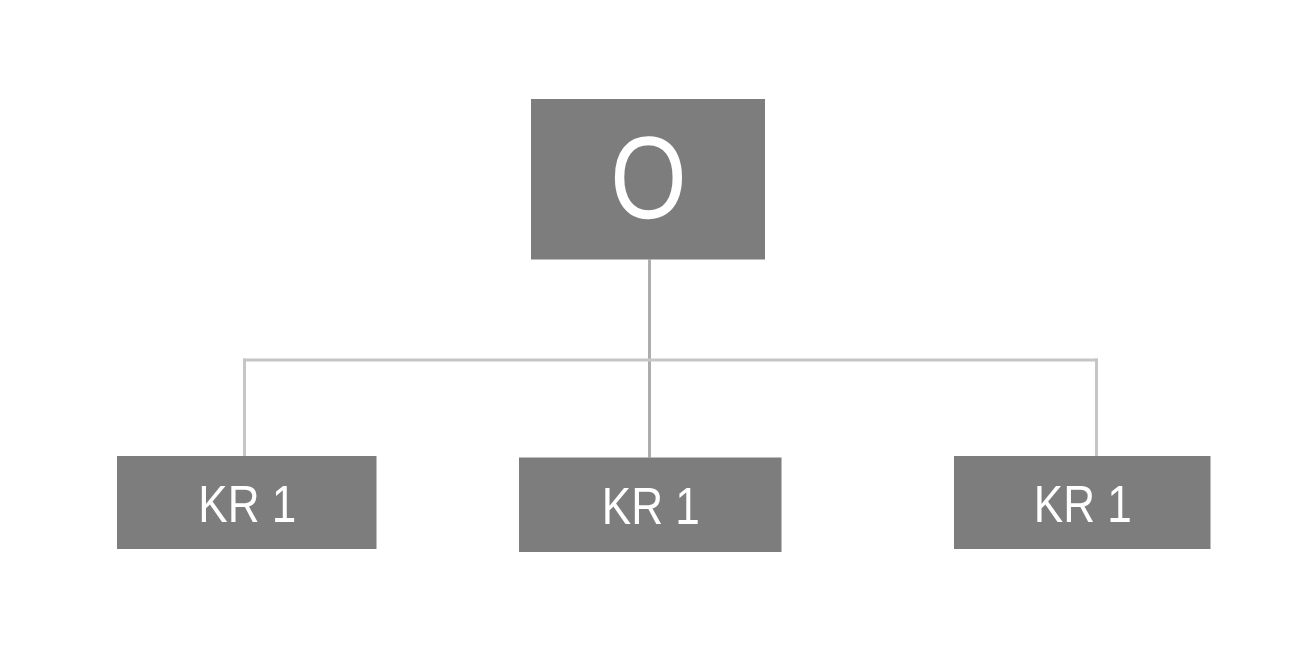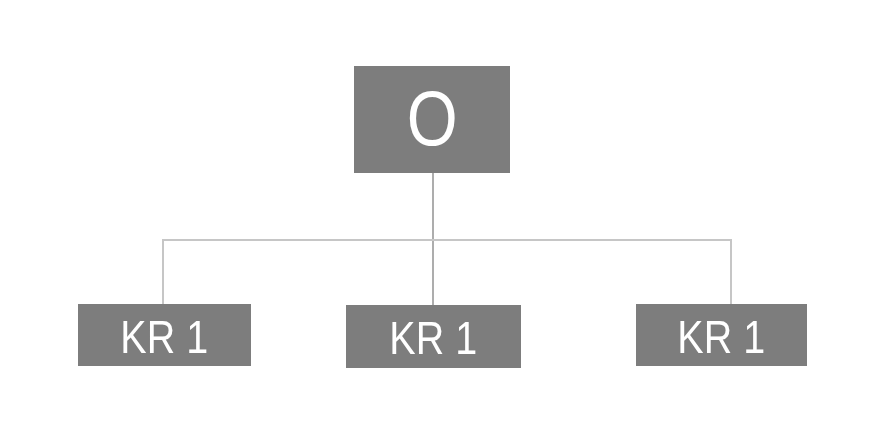--- a/index.html
+++ b/index.html
@@ -34,21 +34,21 @@
   .node-root {
     left: 354px;
     top: 66px;
     width: 156px;
     height: 107px;
     font-size: 78px;
     font-weight: 300;
   }
   .node-root .label { padding-bottom: 4px; }
   .node-child {
-    font-size: 47px;
+    font-size: 35px;
     font-weight: 400;
   }
   .node-child .label { padding-top: 2px; }
   .node-child-1 { left: 78px;  top: 304px; width: 173px; height: 62px; }
   .node-child-2 { left: 346px; top: 305px; width: 175px; height: 63px; }
   .node-child-3 { left: 636px; top: 304px; width: 171px; height: 62px; }
 
   .line {
     position: absolute;
     background: var(--bracket-line, #c6c6c6);

